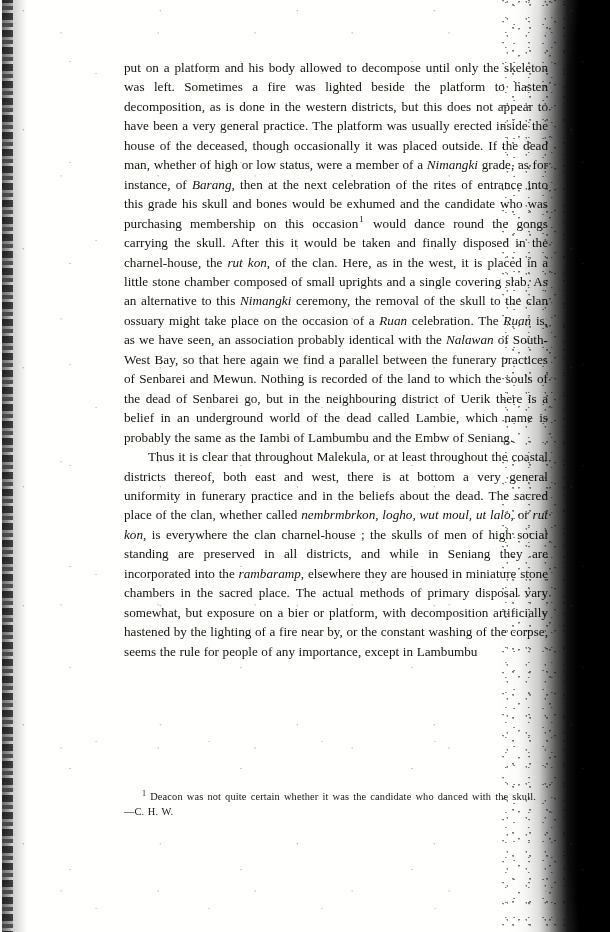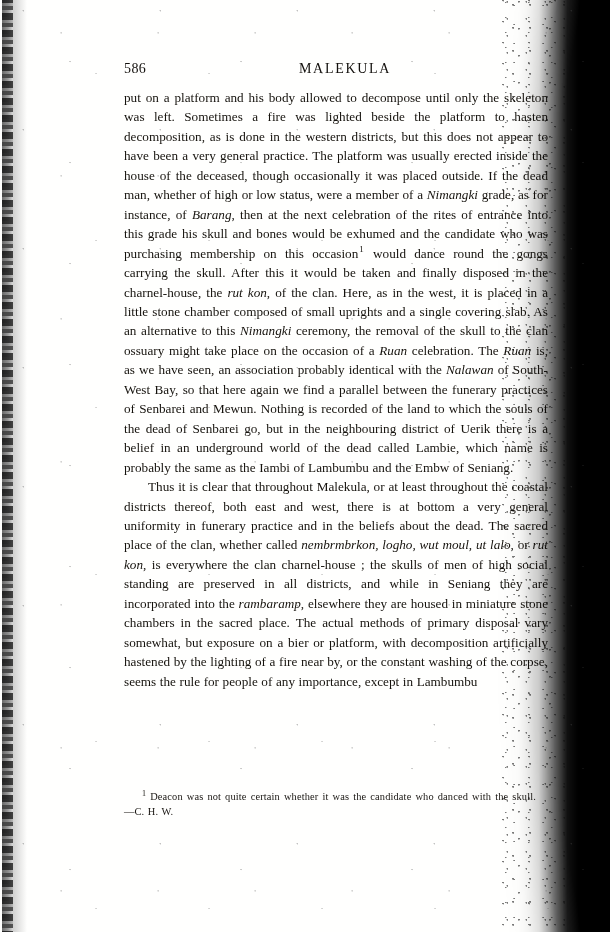--- a/index.html
+++ b/index.html
@@ -188,24 +188,20 @@
 </head>
 <body>
 
 <div id="page-scan">
 
   <div id="gutter-left"></div>
   <div id="gutter-left-fade"></div>
 
   <div id="text-column">
 
-    <div class="running-head">
-      <span class="folio">586</span>
-      <span class="head-title">MALEKULA</span>
-    </div>
 
     <div id="paragraphs">
         <p class="body-par"><span>put on a platform and his body allowed to decompose until only the skeleton was left.  Sometimes a fire was lighted beside the platform to hasten decomposition, as is done in the western districts, but this does not appear to have been a very general practice.  The platform was usually erected inside the house of the deceased, though occasionally it was placed outside.  If the dead man, whether of high or low status, were a member of a </span><i>Nimangki</i><span> grade, as for instance, of </span><i>Barang</i><span>, then at the next celebration of the rites of entrance into this grade his skull and bones would be exhumed and the candidate who was purchasing membership on this occasion</span><sup class="fn-ref">1</sup><span> would dance round the gongs carrying the skull.  After this it would be taken and finally disposed in the charnel-house, the </span><i>rut kon</i><span>, of the clan.  Here, as in the west, it is placed in a little stone chamber composed of small uprights and a single covering slab.  As an alternative to this </span><i>Nimangki</i><span> ceremony, the removal of the skull to the clan ossuary might take place on the occasion of a </span><i>Ruan</i><span> celebration. The </span><i>Ruan</i><span> is, as we have seen, an association probably identical with the </span><i>Nalawan</i><span> of South-West Bay, so that here again we find a parallel between the funerary practices of Senbarei and Mewun. Nothing is recorded of the land to which the souls of the dead of Senbarei go, but in the neighbouring district of Uerik there is a belief in an underground world of the dead called Lambie, which name is probably the same as the Iambi of Lambumbu and the Embw of Seniang.</span></p>
         <p class="body-par"><span>Thus it is clear that throughout Malekula, or at least throughout the coastal districts thereof, both east and west, there is at bottom a very general uniformity in funerary practice and in the beliefs about the dead.  The sacred place of the clan, whether called </span><i>nembrmbrkon, logho, wut moul, ut lalo</i><span>, or </span><i>rut kon</i><span>, is everywhere the clan charnel-house ;  the skulls of men of high social standing are preserved in all districts, and while in Seniang they are incorporated into the </span><i>rambaramp</i><span>, elsewhere they are housed in miniature stone chambers in the sacred place.  The actual methods of primary disposal vary somewhat, but exposure on a bier or platform, with decomposition artificially hastened by the lighting of a fire near by, or the constant washing of the corpse, seems the rule for people of any importance, except in Lambumbu</span></p>
       </div>
 
   </div>
 
   <div id="footnote-block">
     <span class="fn-indent"></span><sup>1</sup> <span>Deacon was not quite certain whether it was the candidate who danced with the skull.—C. H. W.</span>

